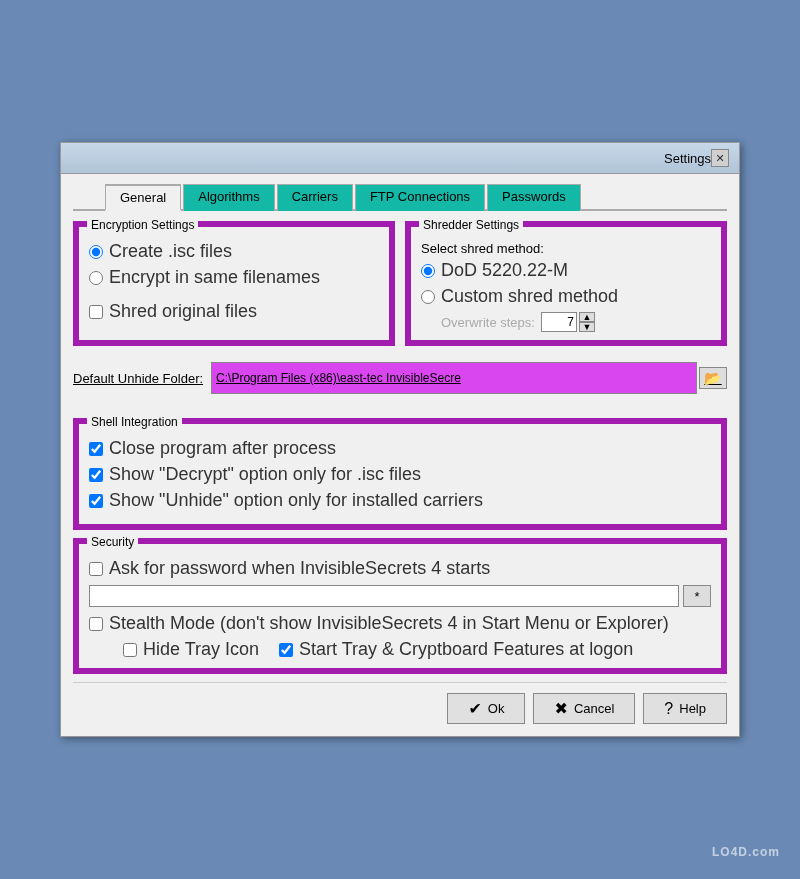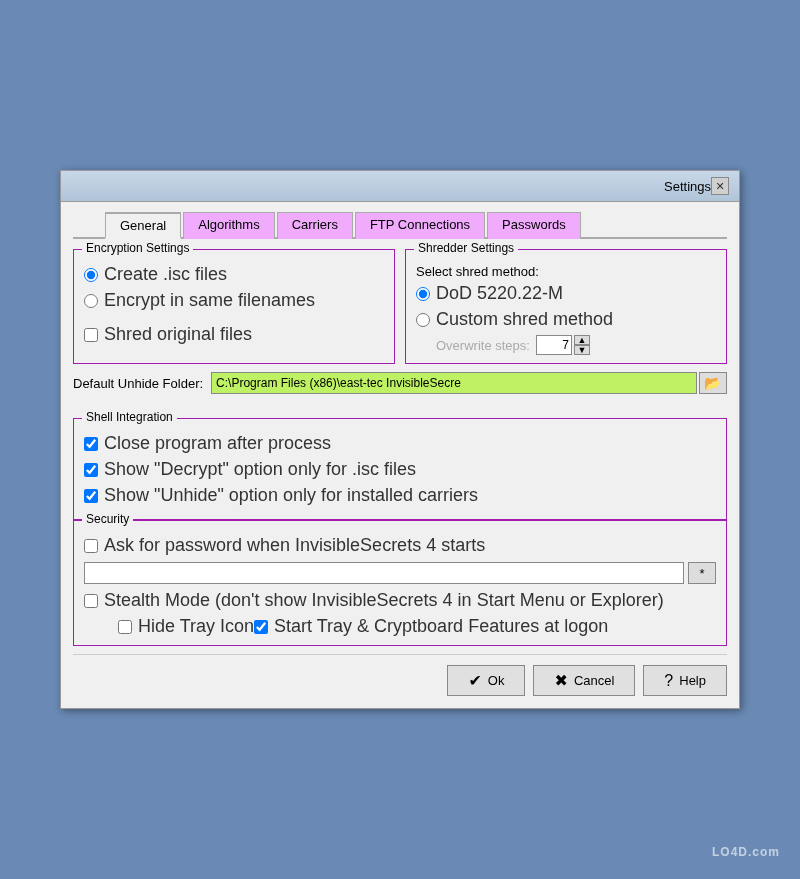--- a/index.html
+++ b/index.html
@@ -51,39 +51,40 @@
     
     .tabs {
       display: flex;
       border-bottom: 2px solid #aaa;
       margin-bottom: 10px;
     }
     .tab {
       padding: 4px 14px;
       border: 1px solid #aaa;
       border-bottom: none;
-      background: #f0abfc;
+      background: #14b8a6;
       cursor: pointer;
       font-size: 13px;
       margin-right: 2px;
       position: relative;
       top: 2px;
     }
     .tab.active {
       background: #f0f0f0;
       border-top: 2px solid #aaa;
       border-bottom: 2px solid #f0f0f0;
       z-index: 1;
       font-weight: normal;
       margin-left: 32px;
     }
     
     .group-box {
-      border: 1px solid #a21caf;
+      border: 6px solid #a21caf;
       padding: 10px 10px 8px;
+      margin-bottom: 8px;
       position: relative;
     }
     .group-box-legend {
       position: absolute;
       top: -9px;
       left: 8px;
       background: #f0f0f0;
       padding: 0 4px;
       font-size: 12px;
       font-weight: normal;
@@ -115,33 +116,34 @@
     .radio-row label,
     .check-row label {
       font-size: 18px;
       color: #333;
     }
     
     .folder-row {
       display: flex;
       align-items: center;
       margin-bottom: 24px;
+      text-decoration: underline;
     }
     .folder-label {
       font-size: 13px;
       margin-right: 8px;
       white-space: nowrap;
     }
     .folder-input {
       flex: 1;
-      height: 22px;
+      height: 32px;
       border: 1px solid #888;
       padding: 0 4px;
       font-size: 12px;
-      background: #bef264;
+      background: #d946ef;
       overflow: hidden;
       text-overflow: ellipsis;
       white-space: nowrap;
     }
     .folder-browse-btn {
       width: 28px;
       height: 22px;
       border: 1px solid #888;
       background: #ddd;
       cursor: pointer;
@@ -347,21 +349,21 @@
           <label for="sec1">Ask for password when InvisibleSecrets 4 starts</label>
         </div>
         <div class="password-row">
           <input type="password" class="password-input" style="">
           <div class="password-show-btn">*</div>
         </div>
         <div class="check-row">
           <input type="checkbox" id="sec2" style="">
           <label for="sec2">Stealth Mode (don't show InvisibleSecrets 4 in Start Menu or Explorer)</label>
         </div>
-        <div style="display:flex; align-items:center; margin-top:2px;padding-left:34px;">
+        <div style="display:flex; align-items:center; gap: 20px; margin-top:2px;padding-left:34px;">
           <div class="check-row" style="margin-bottom:0;">
             <input type="checkbox" id="sec3" style="">
             <label for="sec3">Hide Tray Icon</label>
           </div>
           <div class="check-row" style="margin-bottom:0;">
             <input type="checkbox" id="sec4" checked="" style="">
             <label for="sec4">Start Tray &amp; Cryptboard Features at logon</label>
           </div>
         </div>
       </div>

